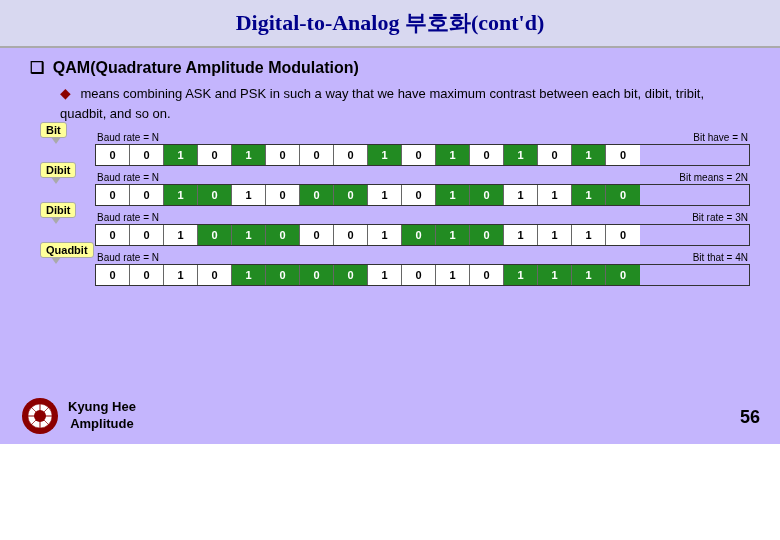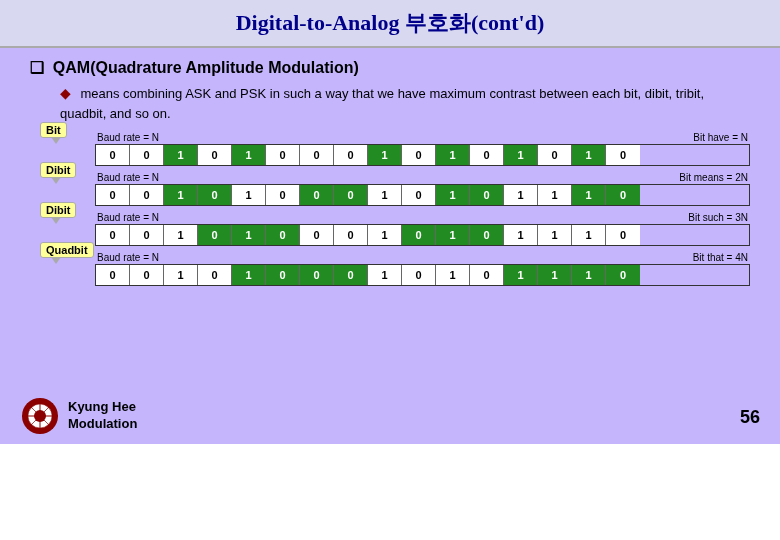--- a/index.html
+++ b/index.html
@@ -138,20 +138,21 @@
       right: 0;
       display: flex;
       align-items: flex-end;
       padding: 0 20px;
     }
 
     .university-info {
       display: flex;
       align-items: center;
       gap: 8px;
+      text-align: center;
     }
 
     .university-logo {
       width: 40px;
       height: 40px;
     }
 
     .university-name {
       font-size: 13px;
       font-weight: bold;
@@ -255,21 +256,21 @@
               <div class="bit-cell green">1</div>
               <div class="bit-cell green">0</div>
             </div>
           </div>
         </div>
         <div class="diagram-row">
           <div class="label-bubble">Dibit</div>
           <div class="diagram-wrapper">
             <div class="baud-info">
               <span>Baud rate = N</span>
-              <span>Bit such = 3N</span>
+              <span>Bit rate = 3N</span>
             </div>
             <div class="bit-row">
               <div class="bit-cell">0</div>
               <div class="bit-cell">0</div>
               <div class="bit-cell">1</div>
               <div class="bit-cell green">0</div>
               <div class="bit-cell green">1</div>
               <div class="bit-cell green">0</div>
               <div class="bit-cell">0</div>
               <div class="bit-cell">0</div>
@@ -322,19 +323,19 @@
         <circle cx="20" cy="20" r="18" fill="#8B0000" stroke="#gold" stroke-width="1"></circle>
         <circle cx="20" cy="20" r="12" fill="#fff" stroke="#8B0000" stroke-width="0.5"></circle>
         <circle cx="20" cy="20" r="6" fill="#8B0000"></circle>
         <line x1="20" y1="2" x2="20" y2="38" stroke="#8B0000" stroke-width="1"></line>
         <line x1="2" y1="20" x2="38" y2="20" stroke="#8B0000" stroke-width="1"></line>
         <line x1="7" y1="7" x2="33" y2="33" stroke="#8B0000" stroke-width="0.7"></line>
         <line x1="33" y1="7" x2="7" y2="33" stroke="#8B0000" stroke-width="0.7"></line>
       </svg>
       <div class="university-name">
         <div>Kyung Hee</div>
-        <div>Modulation</div>
+        <div>Amplitude</div>
       </div>
     </div>
     <div class="page-number">56</div>
   </div>
 
 </div>
 
 </body></html>

